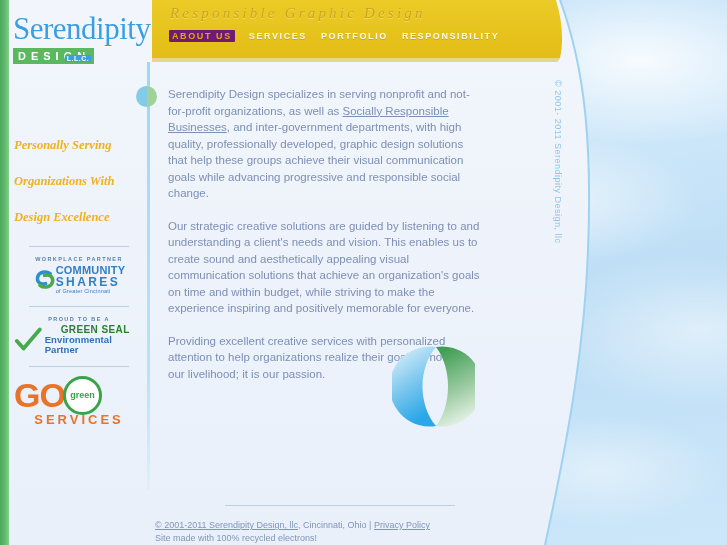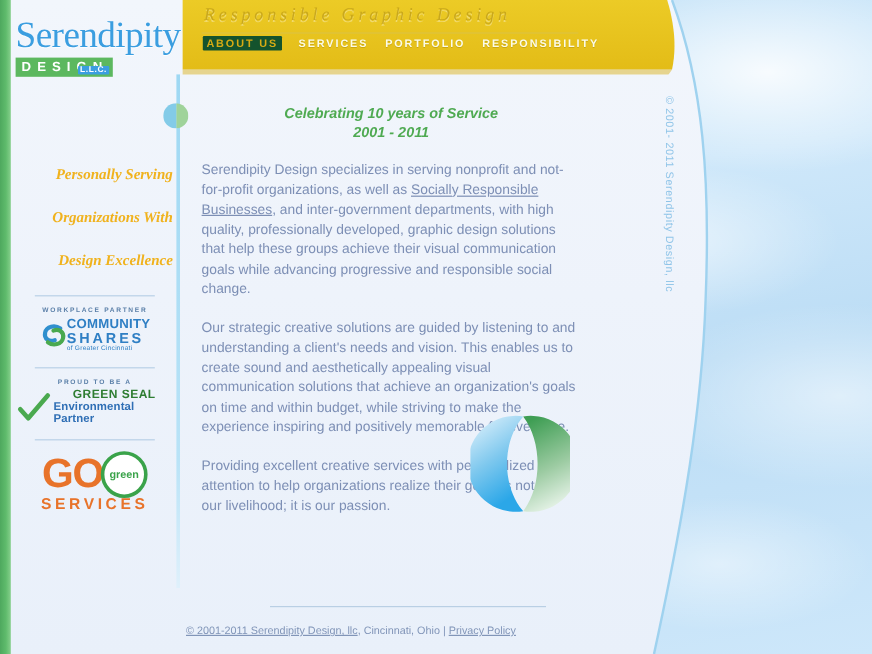--- a/index.html
+++ b/index.html
@@ -83,21 +83,21 @@
   }
   #navrow1 { left: 17px; top: 31px; }
   #navrow2 { left: 17px; top: 46px; }
   .navitem {
     color: #fbfbe8;
     text-decoration: none;
     margin-right: 14px;
     text-shadow: 0 1px 0 rgba(150,120,0,.35);
   }
   .navitem.active {
-    background: #14532d;
+    background: #701a75;
     color: #d7ab14;
     padding: 1px 3px;
     text-shadow: none;
     border-radius: 1px;
   }
 
   
   #logo {
     position: absolute;
     left: 13px; top: 12px;
@@ -155,21 +155,21 @@
     position: absolute;
     left: 14px; top: 138px;
     width: 130px;
   }
   .slogan {
     font-family: "Liberation Serif", serif;
     font-style: italic;
     font-weight: bold;
     font-size: 12.5px;
     color: #f0b21d;
-    text-align: right;
+    text-align: left;
     margin-bottom: 21px;
     white-space: nowrap;
   }
   .badge {
     margin: 0 auto;
     text-align: center;
     position: relative;
   }
   .badge-sep {
     width: 100px;
@@ -190,21 +190,21 @@
   .cs-txt { text-align:left; line-height:1; }
   .cs-1 { font-size: 11px; font-weight: bold; color: #2f7fc4; letter-spacing:.2px; }
   .cs-2 { font-size: 12px; font-weight: bold; color: #2f7fc4; letter-spacing: 2.4px; }
   .cs-3 { font-size: 5.5px; color: #2f7fc4; letter-spacing:.2px; margin-top:1px; }
   
   .gs-row { display:flex; align-items:center; justify-content:center; gap:2px; }
   .gs-txt { text-align:left; line-height:1.05; }
   .gs-1 { font-size: 10px; font-weight: bold; color:#2e7d32; letter-spacing:.4px;padding-left:16px; }
   .gs-2 { font-size: 9.5px; font-weight: bold; color:#2f6fb5; letter-spacing:.1px; }
   
-  .gg { display:flex; align-items:center; justify-content:center; }
+  .gg { display:flex; align-items:center; }
   .gg-go { font-size: 34px; font-weight: bold; color:#e8732a; font-family:"Liberation Sans",sans-serif; letter-spacing:-1px; line-height:34px; }
   .gg-circle {
     width: 33px; height: 33px; border-radius:50%;
     border: 3px solid #3aa34a;
     background: #ffffff;
     display:flex; align-items:center; justify-content:center;
     margin-left: -2px;
   }
   .gg-green { font-size: 9px; font-weight:bold; color:#3aa34a; }
   .gg-chal { font-size: 13px; font-weight: bold; color:#e8732a; letter-spacing: 3px; margin-top:-3px; }
@@ -370,24 +370,20 @@
       <span class="gg-go">GO</span>
       <span class="gg-circle">
         <span class="gg-green">green</span>
       </span>
     </div>
     <div class="gg-chal">SERVICES</div>
   </div>
 </div>
 
 <div id="main">
-  <div class="celebrate">
-    <div>Celebrating 10 years of Service</div>
-    <div>2001 - 2011</div>
-  </div>
 
   <p><span>Serendipity Design specializes in serving nonprofit and not-for-profit organizations, as well as </span><a href="#">Socially Responsible Businesses</a><span>, and inter-government departments, with high quality, professionally developed, graphic design solutions that help these groups achieve their visual communication goals while advancing progressive and responsible social change.</span></p>
 
   <p>Our strategic creative solutions are guided by listening to and understanding a client's needs and vision. This enables us to create sound and aesthetically appealing visual communication solutions that achieve an organization's goals on time and within budget, while striving to make the experience inspiring and positively memorable for everyone.</p>
   <p>Providing excellent creative services with personalized attention to help organizations realize their goals is not just our livelihood; it is our passion.</p>
 </div>
 
 <div id="sphere">
   <svg width="83" height="83" viewBox="0 0 83 83">
     <defs>
@@ -404,15 +400,16 @@
     </defs>
     <path d="M41,2 A40,40 0 0 0 41,81 C27,62 26,22 41,2 Z" fill="none"></path>
     <path d="M44,2 A40,40 0 1 0 44,81 C26,60 26,23 44,2 Z" fill="url(#blueg)"></path>
     <path d="M44,2 A40,40 0 1 1 44,81 C60,60 60,23 44,2 Z" fill="url(#greeng)"></path>
   </svg>
 </div>
 
 <div id="footer-rule"></div>
 <div id="footer">
   <div><a href="#">© 2001-2011 Serendipity Design, llc</a><span>, Cincinnati, Ohio | </span><a href="#">Privacy Policy</a></div>
+  <div>Site made with 100% recycled electrons!</div>
 </div>
 
 <div id="vcopy">© 2001- 2011 Serendipity Design, llc</div>
 
 </body></html>

